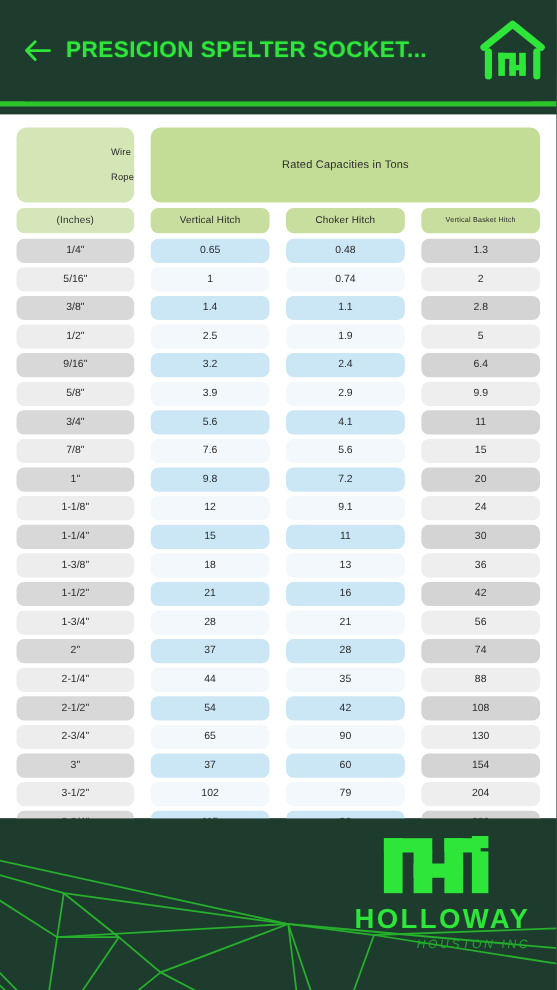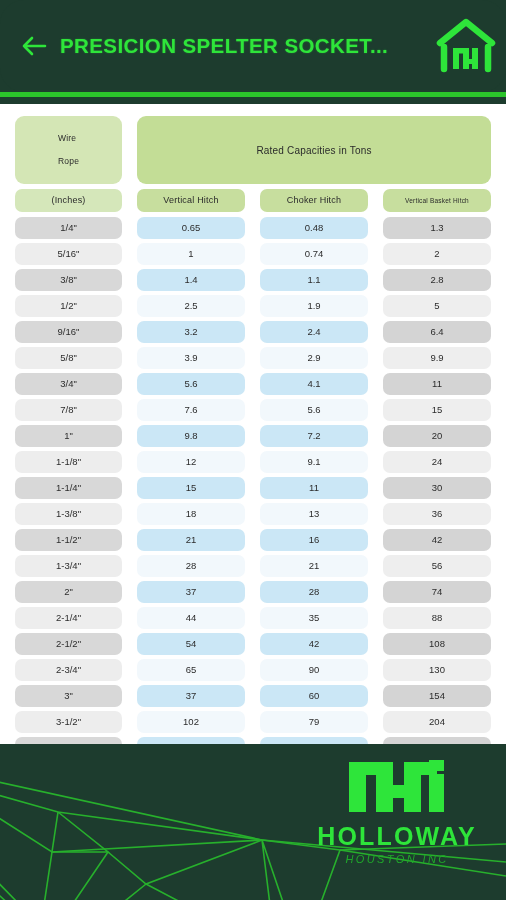--- a/index.html
+++ b/index.html
@@ -61,21 +61,21 @@
     height:22px;
     line-height:1.15;
     overflow:hidden;
   }
 
   
   .hdr-row { margin-bottom:5px; align-items:stretch; }
   .hdr-wire {
     background:#d4e6b5; height:68px; border-radius:9px;
     font-size:8.5px; color:#2b2b2b; letter-spacing:.2px;
-    display:flex; align-items:center; justify-content:center;
+    display:flex; align-items:center; justify-content:flex-end;
   }
   .hdr-wire span { display:block; line-height:1.35; }
   .hdr-cap {
     background:#c3dd96; height:68px; border-radius:9px;
     flex:1 1 0;
     display:flex; align-items:center; justify-content:center;
     font-size:10px; color:#2b2b2b; letter-spacing:.2px;
   }
   .sub-row { margin-bottom:5px; }
   .sub-cell {
@@ -96,21 +96,21 @@
   
   .footer {
     position:relative;
     height:161px;
     background:#1d3c2e;
     overflow:hidden;
   }
   .footer svg.net { position:absolute; left:0; top:0; }
   .footer-logo {
     position:absolute; right:24px; top:16px;
-    width:170px; text-align:center;
+    width:170px; text-align:right;
   }
   .logo-mark { height:62px; }
   .logo-mark svg { display:block; margin:0 auto; }
   .logo-name {
     color:#2ee53a; font-size:25px; font-weight:600;
     letter-spacing:2.2px; line-height:1; margin-top:2px;
   }
   .logo-sub {
     color:#1fa82a; font-size:11px; letter-spacing:2.4px;
     margin-top:4px;

